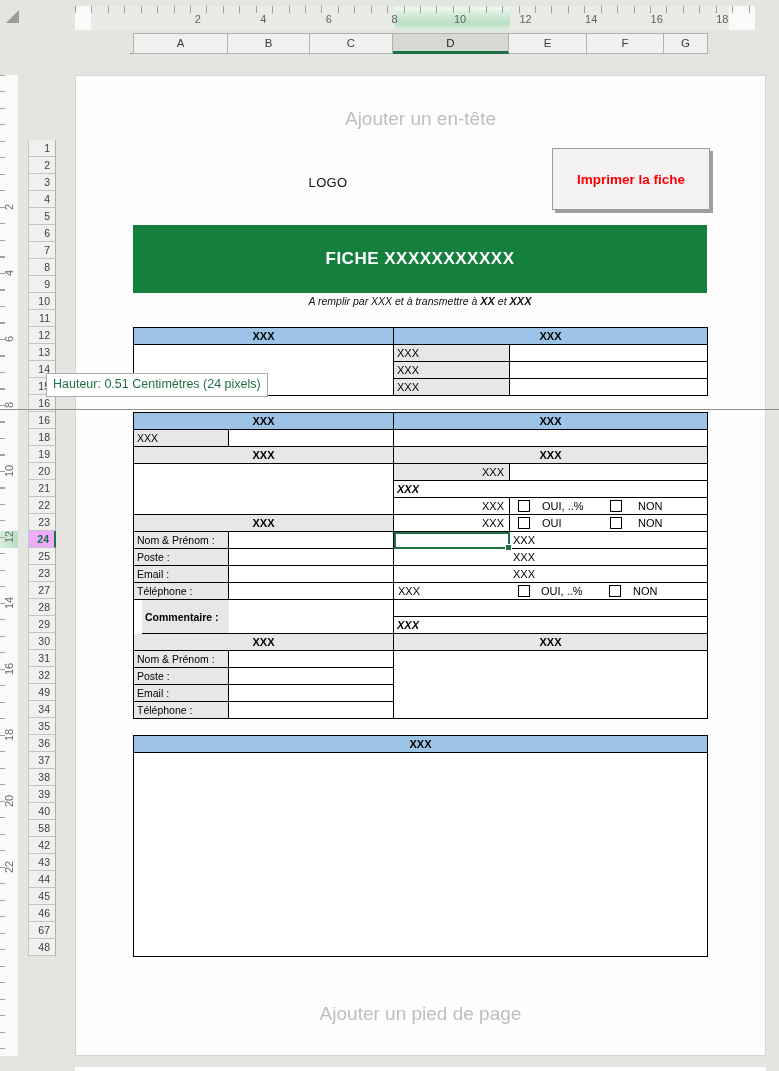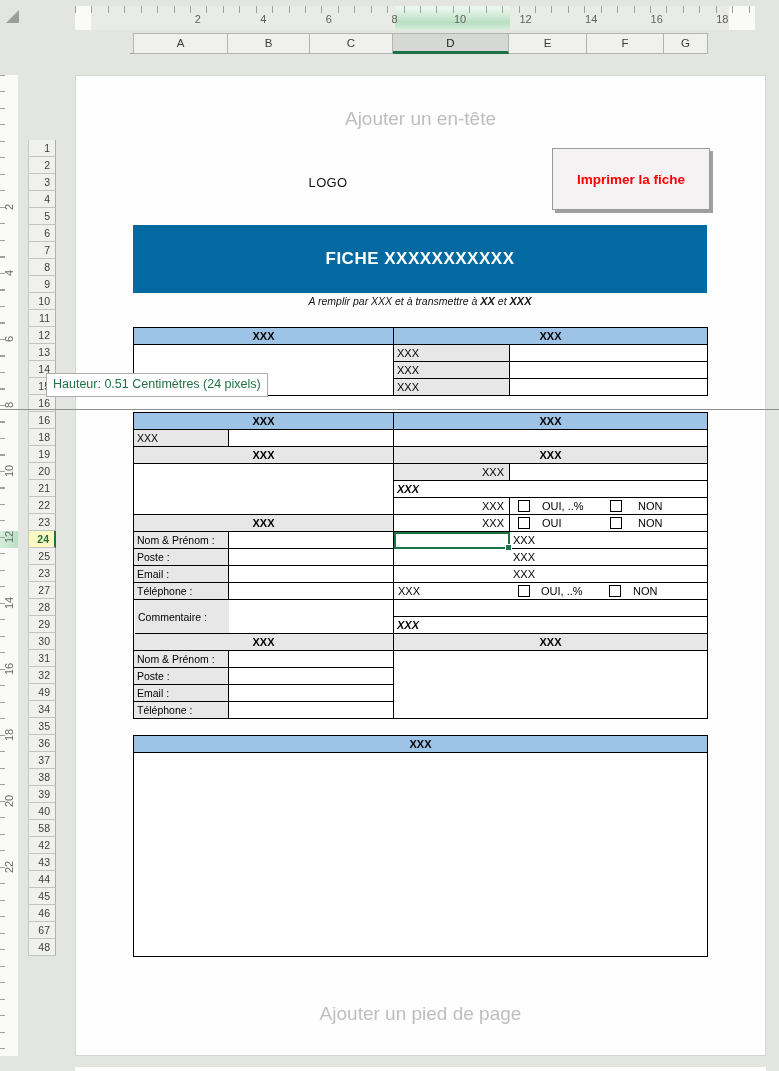--- a/index.html
+++ b/index.html
@@ -32,34 +32,34 @@
   #vr-ticks{position:absolute;left:0;top:0;width:5px;height:981px;
     background:repeating-linear-gradient(to bottom,#9ea19e 0,#9ea19e 1px,transparent 1px,transparent 16.5px);}
   #vr-numbers{position:absolute;left:0;top:0;width:18px;height:981px;display:flex;
     flex-direction:column;align-items:center;padding-top:99px;box-sizing:border-box;}
   .vrnum{height:66px;display:flex;align-items:center;justify-content:center;
     writing-mode:vertical-rl;transform:rotate(180deg);font-size:11px;color:#6a6c6a;}
   #rowhdrs{left:28px;top:140px;width:28px;}
   .rowhdr{height:17px;box-sizing:border-box;background:#f0f1ef;color:#3c3c3c;
     border-bottom:1px solid #c2c4c1;border-right:1px solid #aeb0ad;border-left:1px solid #c6c8c5;
     font-size:10.5px;text-align:right;padding-right:5px;line-height:16px;}
-  .rowhdr.selected{background:#fef9c3;color:#1e7145;font-weight:bold;
+  .rowhdr.selected{background:#f0abfc;color:#1e7145;font-weight:bold;
     border-right:2px solid #1e7145;}
   #sheet{left:75px;top:75px;width:691px;height:981px;background:#fdfefd;
     border:1px solid #d4d6d3;box-sizing:border-box;}
   #sheet2{left:75px;top:1067px;width:691px;height:4px;background:#fdfefd;}
   .placeholder{color:#bcbfbc;font-size:19px;text-align:center;width:691px;left:75px;}
   
   #logo{left:270px;top:175px;width:116px;text-align:center;font-size:13px;
     letter-spacing:.3px;color:#111;font-weight:500;}
   #print-btn{left:552px;top:148px;width:158px;height:62px;background:#f5f2f4;
     border:1px solid #9a9a9a;box-sizing:border-box;box-shadow:3px 3px 0 rgba(95,95,95,.6);
     display:flex;align-items:center;justify-content:center;
     color:#ff0000;font-weight:bold;font-size:13.5px;cursor:pointer;}
-  #banner{left:133px;top:225px;width:574px;height:68px;background:#0369a1;
+  #banner{left:133px;top:225px;width:574px;height:68px;background:#15803d;
     display:flex;align-items:center;justify-content:center;color:#fff;
     font-weight:bold;font-size:17px;letter-spacing:.5px;}
   #subtitle{left:133px;top:295px;width:574px;text-align:center;font-style:italic;
     font-size:10.5px;color:#111;}
   #subtitle b{font-size:11px;}
   
   .tbl{position:absolute;border-top:1px solid #000;border-left:1px solid #000;box-sizing:content-box;}
   .c{position:absolute;box-sizing:border-box;background:#fff;
      border-right:1px solid #000;border-bottom:1px solid #000;
      font-size:11px;line-height:16px;white-space:nowrap;overflow:hidden;color:#000;}
@@ -256,21 +256,21 @@
   <div class="c lb" style="left:0;top:170px;width:95px;height:17px;">Téléphone :</div>
   <div class="c" style="left:95px;top:170px;width:165px;height:17px;"></div>
   <div class="c" style="left:260px;top:170px;width:314px;height:17px;">
     <span class="optlab" style="left:4px;">XXX</span>
     <span class="cb" style="left:124px;"></span>
     <span class="optlab" style="left:147px;">OUI, ..%</span>
     <span class="cb" style="left:215px;"></span>
     <span class="optlab" style="left:239px;">NON</span>
   </div>
 
-  <div class="c lb vc" style="left:1px;top:187px;width:114px;height:34px;">Commentaire :</div>
+  <div class="c lb vc" style="left:8px;top:187px;width:114px;height:34px;font-weight:bold;">Commentaire :</div>
   <div class="c" style="left:95px;top:187px;width:165px;height:34px;"></div>
   <div class="c" style="left:260px;top:187px;width:314px;height:17px;"></div>
   <div class="c nt" style="left:260px;top:204px;width:314px;height:17px;">XXX</div>
 
   <div class="c gy hd" style="left:0;top:221px;width:260px;height:17px;">XXX</div>
   <div class="c gy hd" style="left:260px;top:221px;width:314px;height:17px;">XXX</div>
 
   <div class="c lb" style="left:0;top:238px;width:95px;height:17px;">Nom &amp; Prénom :</div>
   <div class="c" style="left:95px;top:238px;width:165px;height:17px;"></div>
   <div class="c lb" style="left:0;top:255px;width:95px;height:17px;">Poste :</div>

